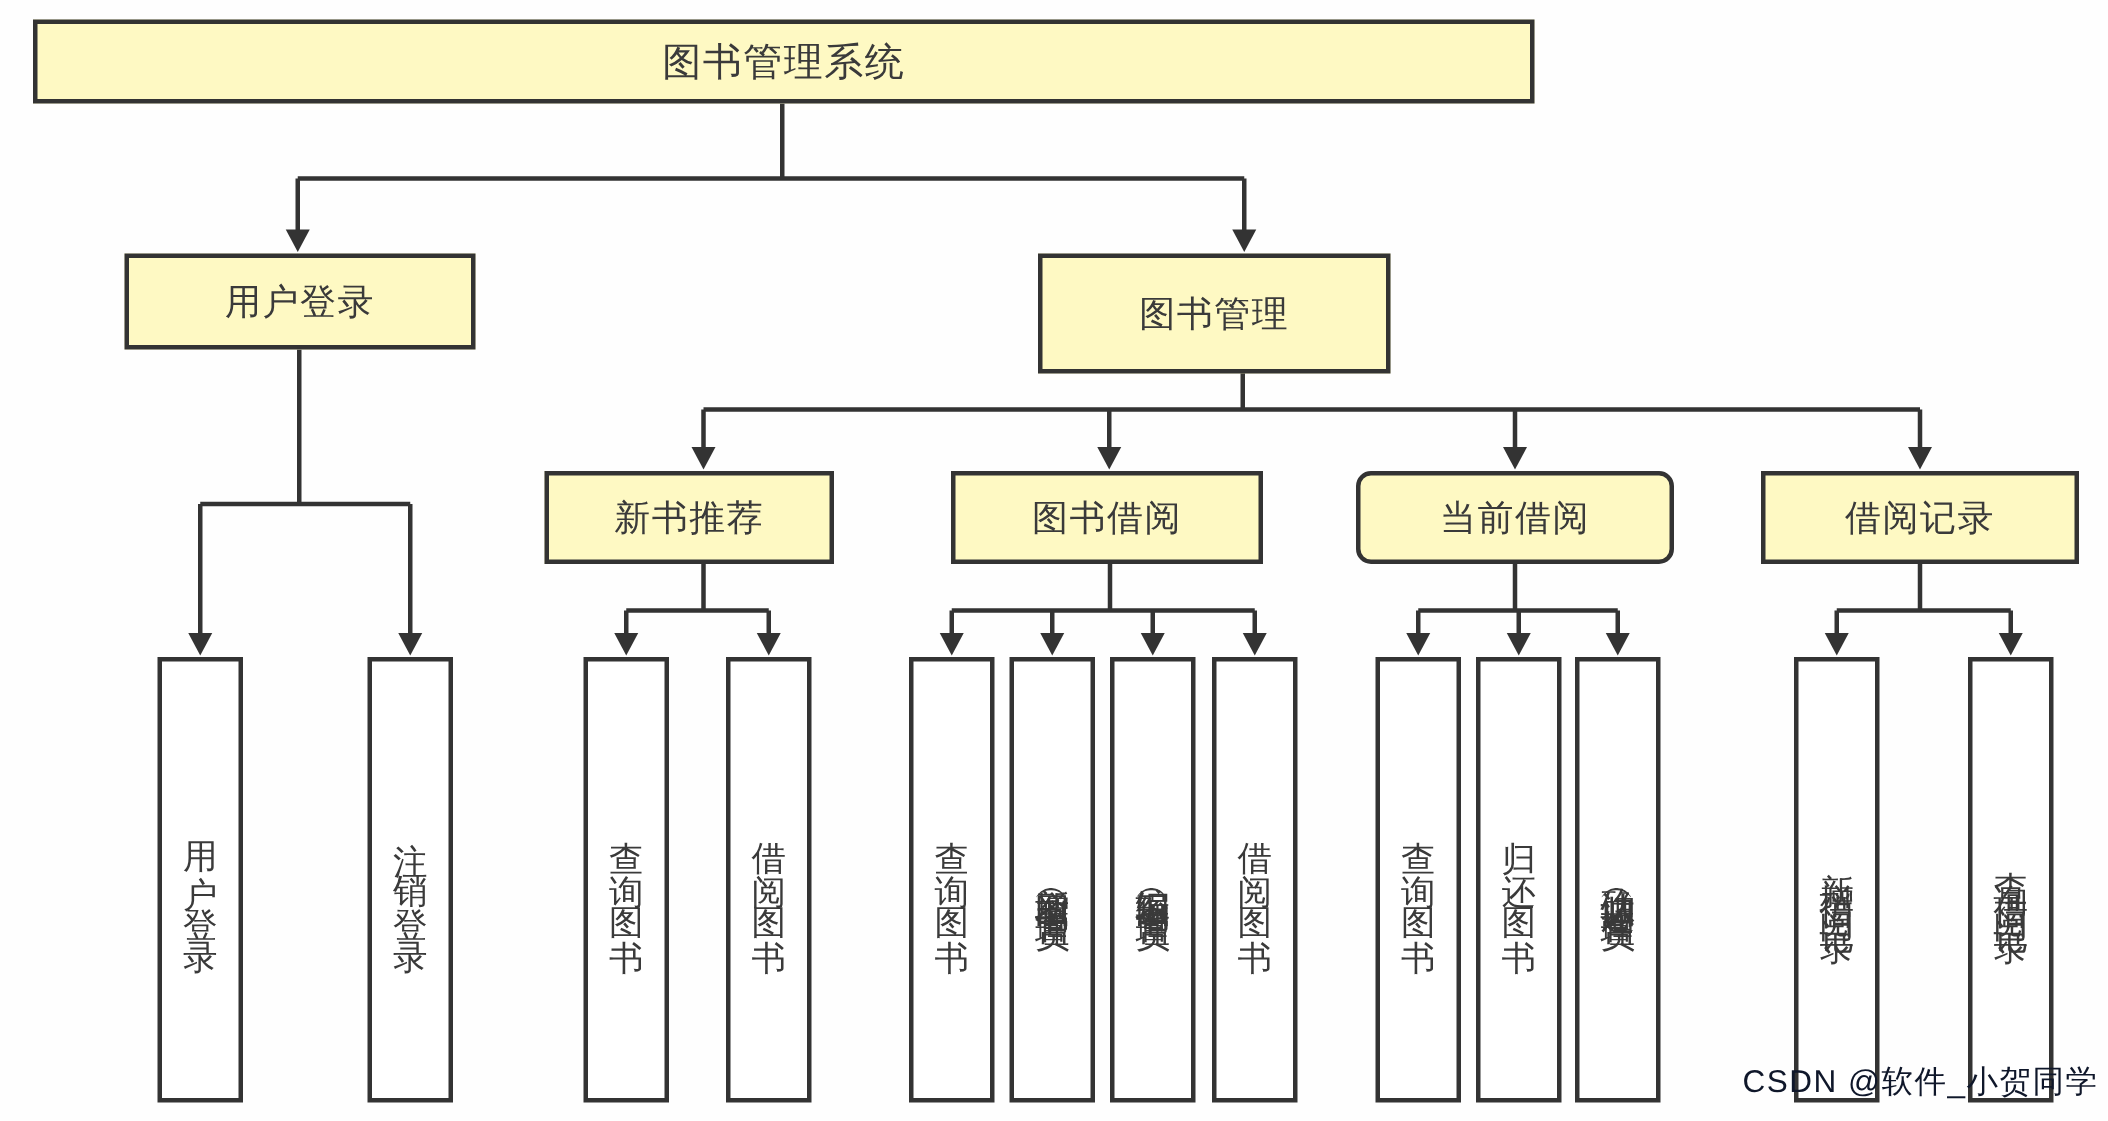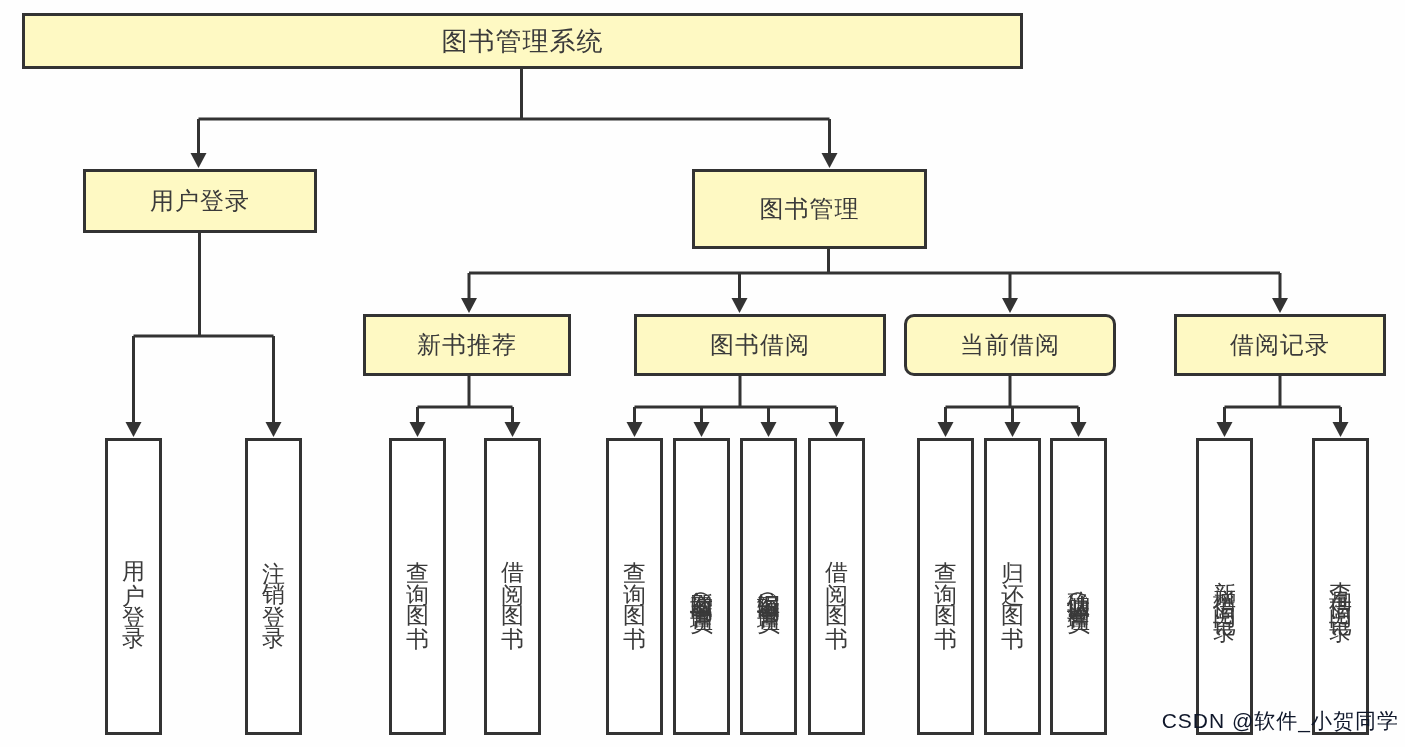--- a/index.html
+++ b/index.html
@@ -134,24 +134,24 @@
     <span>图书管理系统</span>
   </div>
 
   <div class="hbox" style="left:83px; top:169px; width:234px; height:64px;">
     <span>用户登录</span>
   </div>
   <div class="hbox" style="left:692px; top:169px; width:235px; height:80px;">
     <span>图书管理</span>
   </div>
 
-  <div class="hbox" style="left:363px; top:314px; width:208px; height:62px;justify-content:center;">
+  <div class="hbox" style="left:363px; top:314px; width:193px; height:62px;justify-content:center;">
     <span>新书推荐</span>
   </div>
-  <div class="hbox" style="left:634px; top:314px; width:252px; height:62px;">
+  <div class="hbox" style="left:634px; top:314px; width:208px; height:62px;">
     <span>图书借阅</span>
   </div>
   <div class="hbox" style="left:904px; top:314px; width:212px; height:62px;border-radius:10px;">
     <span>当前借阅</span>
   </div>
   <div class="hbox" style="left:1174px; top:314px; width:212px; height:62px;">
     <span>借阅记录</span>
   </div>
 
   <div class="vbox" style="left:105px;">

